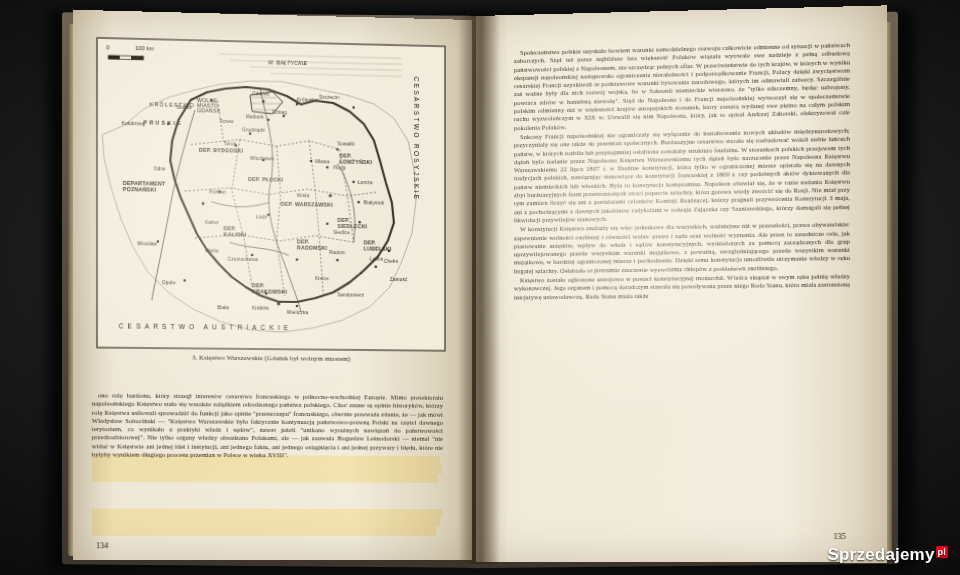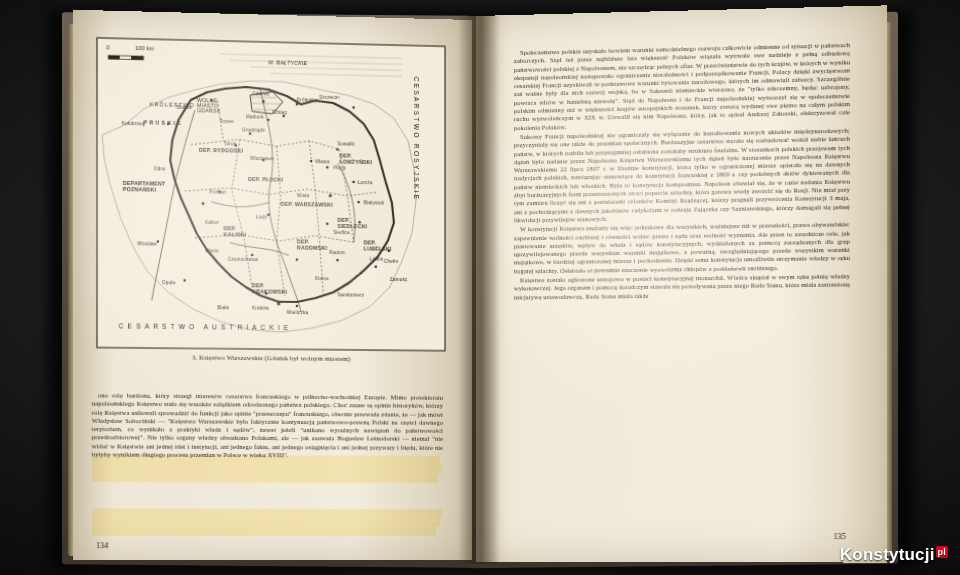--- a/index.html
+++ b/index.html
@@ -408,15 +408,15 @@
         <p>Księstwo zostało ogłoszone ustrojowo w postaci konstytucyjnej monarchii. Władca skupiał w swym ręku pełnię władzy wykonawczej. Jego organem i pomocą doradczym stawała się powoływana przez niego Rada Stanu, która miała zastrzeżoną inicjatywę ustawodawczą. Rada Stanu miała także</p>
       </div>
       <div class="folio folio-right">135</div>
       <div class="page-glare"></div>
     </div>
 
     <div class="gutter"></div>
   </div>
 
   <div class="watermark">
-    <span>Konstytucji</span><span class="dotpl">pl</span>
+    <span>Sprzedajemy</span><span class="dotpl">pl</span>
   </div>
 </div>
 
 </body></html>

